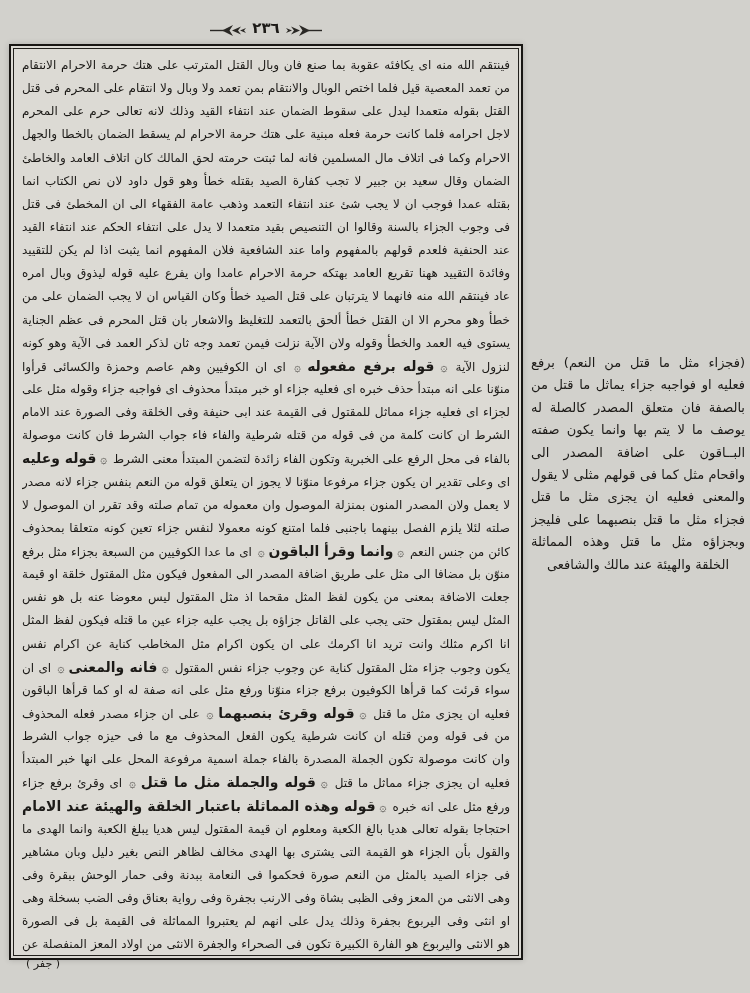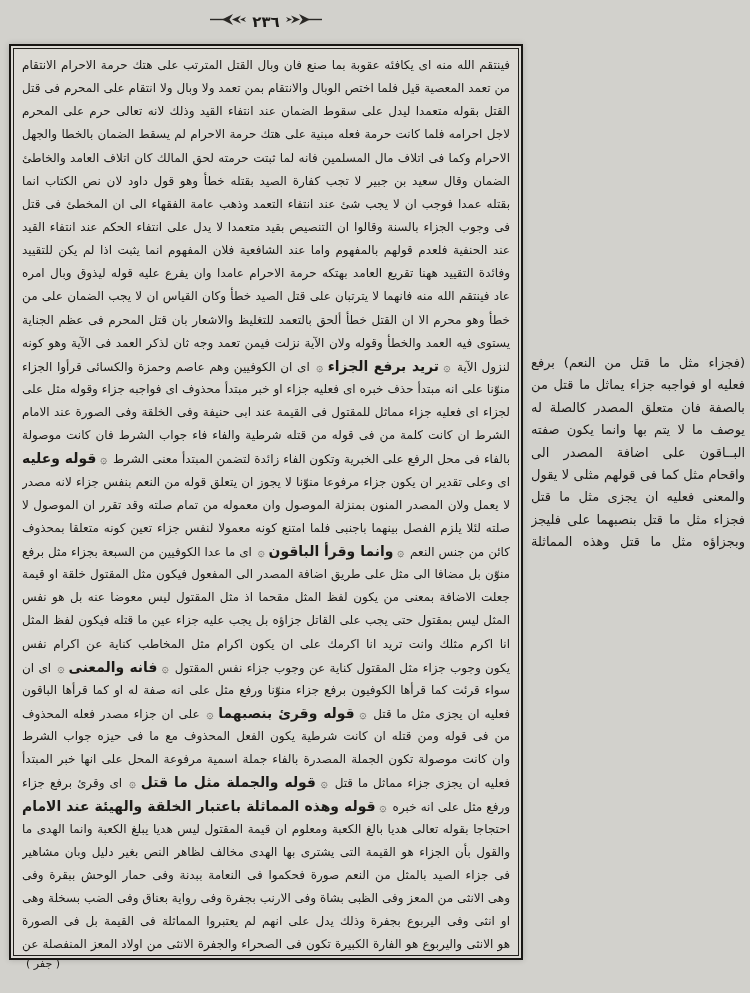--- a/index.html
+++ b/index.html
@@ -7,21 +7,21 @@
     width:750px;height:993px;overflow:hidden;position:relative;
     background:#d2d1cc;
     font-family:"DejaVu Sans",sans-serif;
     color:#1c1a17;
     direction:rtl;
   }
   .page{position:absolute;inset:0;}
   
   .header{
     position:absolute;top:13px;left:9px;width:514px;height:24px;
-    display:flex;align-items:flex-start;justify-content:center;gap:6px;
+    display:flex;align-items:flex-end;justify-content:center;gap:6px;
   }
   .pagenum{font-size:15px;font-weight:bold;letter-spacing:2px;}
   .orn{flex:0 0 auto;opacity:.9;}
   
   .main-block{
     position:absolute;top:44px;left:9px;width:514px;height:916px;
     border:2.5px solid #181613;padding:2px;background:#dbd9d3;
     box-sizing:border-box;
     box-shadow:0 0 6px rgba(0,0,0,.18);
   }
@@ -86,21 +86,21 @@
         <div class="line">لاجل احرامه فلما كانت حرمة فعله مبنية على هتك حرمة الاحرام لم يسقط الضمان بالخطا والجهل كما فى حلقه حال</div>
         <div class="line">الاحرام وكما فى اتلاف مال المسلمين فانه لما ثبتت حرمته لحق المالك كان اتلاف العامد والخاطئ سواء فى ايجاب</div>
         <div class="line">الضمان وقال سعيد بن جبير لا تجب كفارة الصيد بقتله خطأ وهو قول داود لان نص الكتاب انما اوجب الجزاء</div>
         <div class="line">بقتله عمدا فوجب ان لا يجب شئ عند انتفاء التعمد وذهب عامة الفقهاء الى ان المخطئ فى قتل الصيد الحق بالمتعمد</div>
         <div class="line">فى وجوب الجزاء بالسنة وقالوا ان التنصيص بقيد متعمدا لا يدل على انتفاء الحكم عند انتفاء القيد بالاتفاق اما</div>
         <div class="line">عند الحنفية فلعدم قولهم بالمفهوم واما عند الشافعية فلان المفهوم انما يثبت اذا لم يكن للتقييد فائدة اخرى</div>
         <div class="line">وفائدة التقييد ههنا تقريع العامد بهتكه حرمة الاحرام عامدا وان يفرع عليه قوله ليذوق وبال امره وقوله ومن</div>
         <div class="line">عاد فينتقم الله منه فانهما لا يترتبان على قتل الصيد خطأ وكان القياس ان لا يجب الضمان على من قتل الصيد</div>
         <div class="line">خطأ وهو محرم الا ان القتل خطأ ألحق بالتعمد للتغليظ والاشعار بان قتل المحرم فى عظم الجناية وغلظها بحيث</div>
         <div class="line">يستوى فيه العمد والخطأ وقوله ولان الآية نزلت فيمن تعمد وجه ثان لذكر العمد فى الآية وهو كونه سببا</div>
-        <div class="line">لنزول الآية <span class="qw">تريد برفع الجزاء</span> اى ان الكوفيين وهم عاصم وحمزة والكسائى قرأوا الجزاء مرفوعا</div>
+        <div class="line">لنزول الآية <span class="qw">قوله برفع مفعوله</span> اى ان الكوفيين وهم عاصم وحمزة والكسائى قرأوا الجزاء مرفوعا</div>
         <div class="line">منوّنا على انه مبتدأ حذف خبره اى فعليه جزاء او خبر مبتدأ محذوف اى فواجبه جزاء وقوله مثل على التقديرين صفة</div>
         <div class="line">لجزاء اى فعليه جزاء مماثل للمقتول فى القيمة عند ابى حنيفة وفى الخلقة وفى الصورة عند الامام الشافعى والجملة جواب</div>
         <div class="line">الشرط ان كانت كلمة من فى قوله من قتله شرطية والفاء فاء جواب الشرط فان كانت موصولة تكون الجملة المصدرة</div>
         <div class="line">بالفاء فى محل الرفع على الخبرية وتكون الفاء زائدة لتضمن المبتدأ معنى الشرط <span class="qw">قوله وعليه لا يتعلق الخ</span></div>
         <div class="line">اى وعلى تقدير ان يكون جزاء مرفوعا منوّنا لا يجوز ان يتعلق قوله من النعم بنفس جزاء لانه مصدر موصوف</div>
         <div class="line">لا يعمل ولان المصدر المنون بمنزلة الموصول وان معموله من تمام صلته وقد تقرر ان الموصول لا يوصف الا بعد تمام</div>
         <div class="line">صلته لئلا يلزم الفصل بينهما باجنبى فلما امتنع كونه معمولا لنفس جزاء تعين كونه متعلقا بمحذوف اى فعليه جزاء</div>
         <div class="line">كائن من جنس النعم <span class="qw">وانما وقرأ الباقون</span> اى ما عدا الكوفيين من السبعة بجزاء مثل برفع جزاء غير</div>
         <div class="line">منوّن بل مضافا الى مثل على طريق اضافة المصدر الى المفعول فيكون مثل المقتول خلقة او قيمة عوضا عنه وان</div>
         <div class="line">جعلت الاضافة بمعنى من يكون لفظ المثل مقحما اذ مثل المقتول ليس معوضا عنه بل هو نفس العوض والجزاء لان</div>
@@ -125,17 +125,18 @@
   <div class="margin-note">
     <div class="mline">(فجزاء مثل ما قتل من النعم) برفع الجزاء</div>
       <div class="mline">فعليه او فواجبه جزاء يماثل ما قتل من النعم</div>
       <div class="mline">بالصفة فان متعلق المصدر كالصلة له فلا</div>
       <div class="mline">يوصف ما لا يتم بها وانما يكون صفته وقرأ</div>
       <div class="mline">البــاقون على اضافة المصدر الى المفعول</div>
       <div class="mline">واقحام مثل كما فى قولهم مثلى لا يقول كذا</div>
       <div class="mline">والمعنى فعليه ان يجزى مثل ما قتل وقرئ</div>
       <div class="mline">فجزاء مثل ما قتل بنصبهما على فليجز جزاء</div>
       <div class="mline">وبجزاؤه مثل ما قتل وهذه المماثلة باعتبار</div>
+      <div class="mline">الخلقة والهيئة عند مالك والشافعى</div>
   </div>
 
   <div class="catchword">( جفر )</div>
 
 </div>
 
 </body></html>

